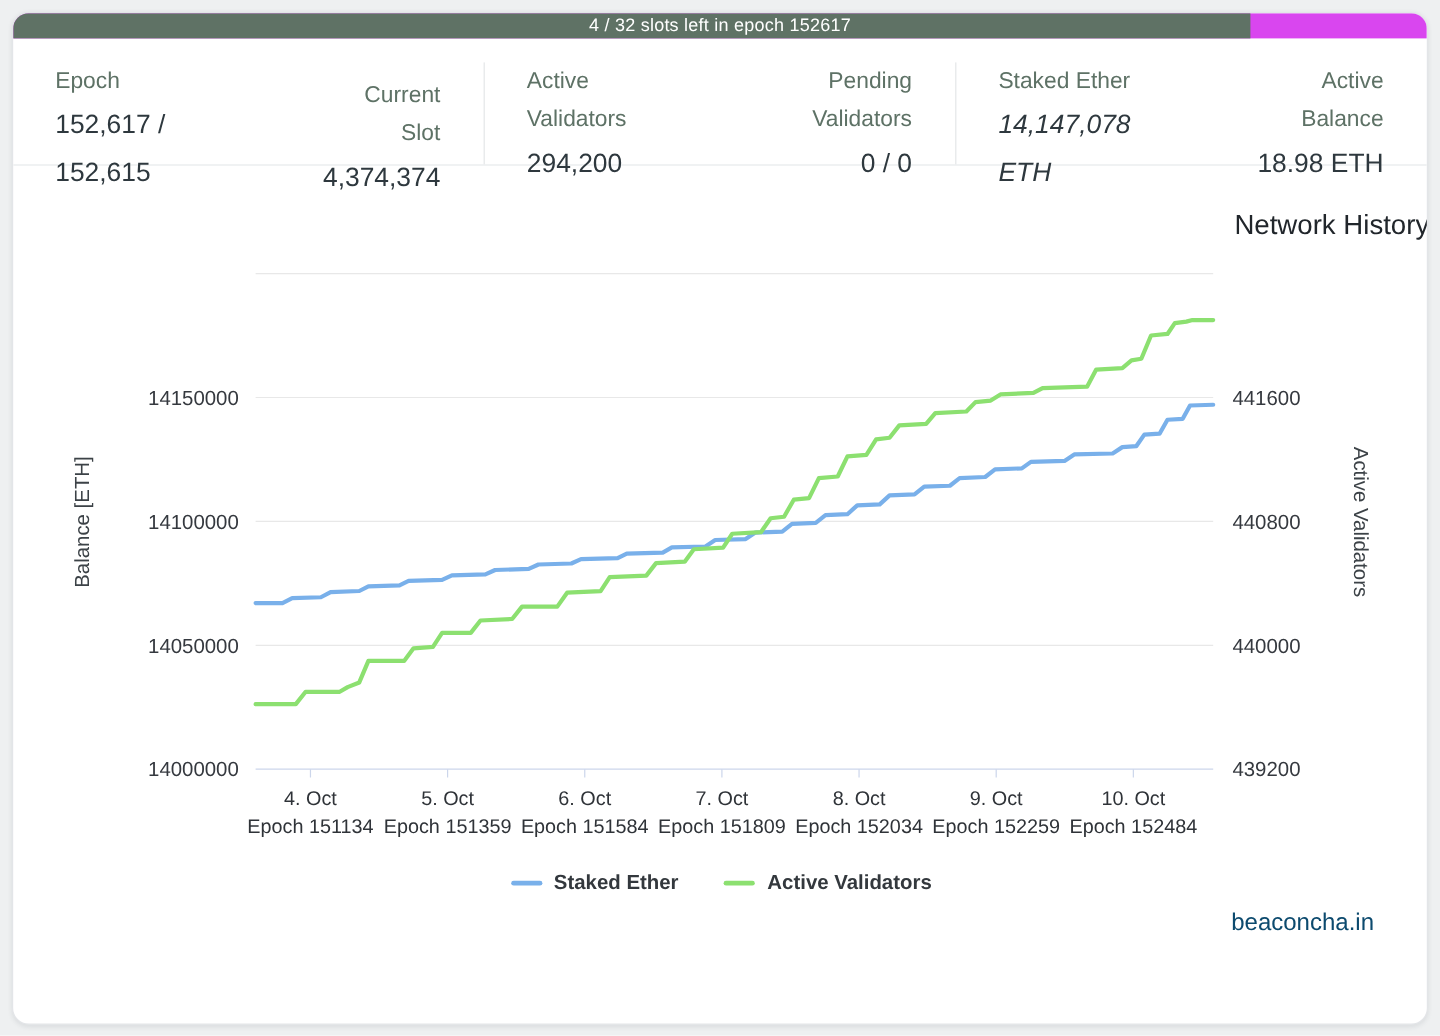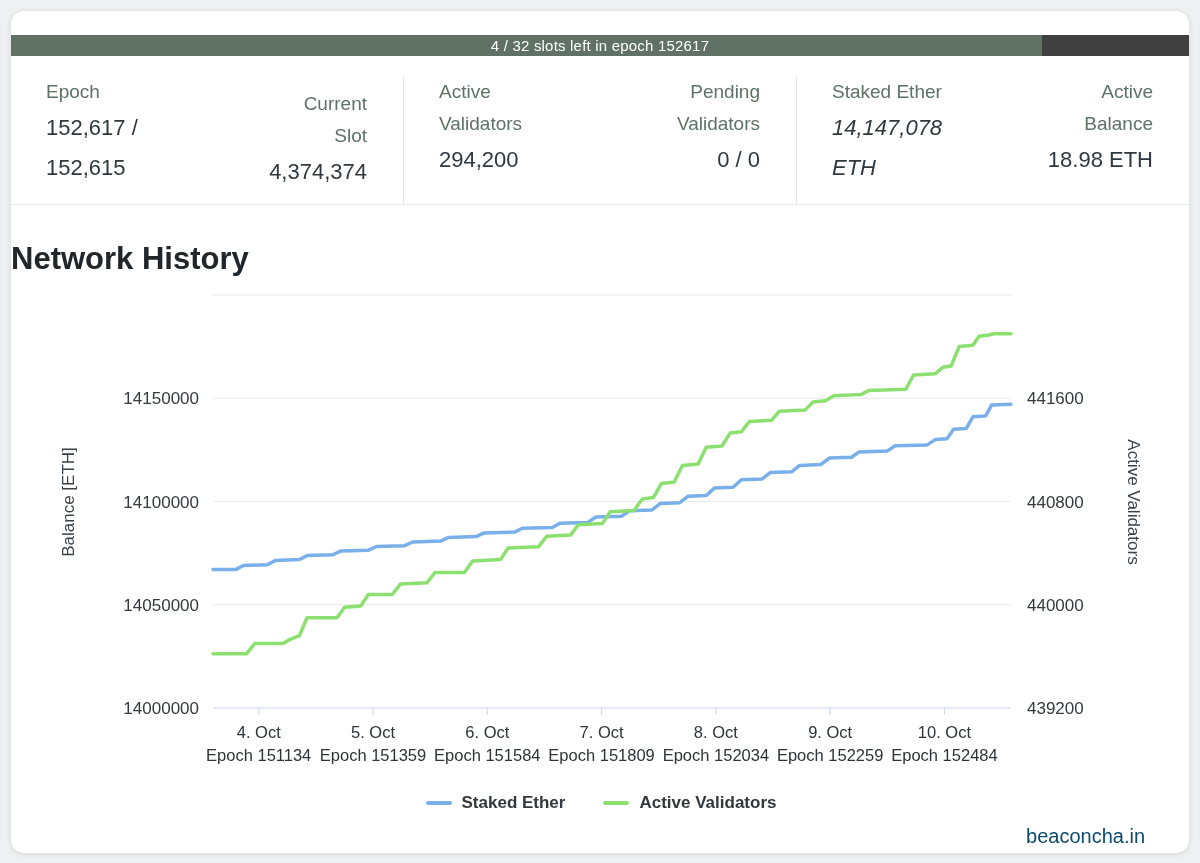--- a/index.html
+++ b/index.html
@@ -24,21 +24,21 @@
   .progress { position:relative; height:21px; background:#e9ebee; }
   .progress-fill { height:100%; background:#5f7265; }
   .progress-text {
     position:absolute; left:0; top:0; width:100%; height:21px;
     text-align:center; line-height:21px;
     color:#ffffff; font-size:15px; letter-spacing:.2px;
   }
   
   .stats {
     display:flex; box-sizing:border-box;
-    height:149px; padding:20px 0 0 0;
+    height:106px; padding:20px 0 0 0;
     border-bottom:1px solid #e7e9eb;
   }
   .stat-group {
     flex:1; display:flex; justify-content:space-between;
     padding:0 36px 0 35px; box-sizing:border-box;
   }
   .stat-group.divided { border-right:1px solid #e4e6e8; }
   .stat { display:flex; flex-direction:column; }
   .stat.left  { align-items:flex-start; text-align:left; }
   .stat.right { align-items:flex-end;  text-align:right; }
@@ -50,41 +50,41 @@
   }
   .w110 { max-width:112px; }
   .w80  { max-width:82px;margin-top:12px;  }
   .w100 { max-width:102px; }
   .w125 { max-width:126px;font-style:italic; }
   .w90  { max-width:92px;  }
   
   .chart-section { position:relative; height:673px; }
   .chart-title {
     position:absolute; left:0; top:36px; width:1180px;
-    text-align:left; font-size:31px; font-weight:700; color:#21262b;
+    text-align:right; font-size:23px; font-weight:400; color:#21262b;
   }
   .chart-svg { position:absolute; left:0; top:0; }
   .legend {
     position:absolute; left:0; top:588px; width:1180px;
     display:flex; justify-content:center; align-items:center; gap:38px;
   }
   .legend-item { display:flex; align-items:center; gap:10px; cursor:pointer; }
   .legend-dash { width:26px; height:4px; border-radius:2px; }
   .legend-label { font-size:17px; font-weight:bold; color:#33383d; }
   .watermark {
     position:absolute; right:44px; top:620px;
     font-size:20px; color:#0c4a6e; text-decoration:none;
   }
 </style>
 </head>
 <body>
 
 <div class="card">
 
-  <div class="progress" style="background: #404040; margin-top: 24px;">
+  <div class="progress" style="background: #d946ef;">
     <div class="progress-fill" id="progress-fill" style="width: 87.5%; background: rgb(95, 114, 101);"></div>
     <div class="progress-text">4 / 32 slots left in epoch 152617</div>
   </div>
 
   <div class="stats">
     <div class="stat-group divided">
       <div class="stat left">
         <div class="stat-label">Epoch</div>
         <div class="stat-value w110">152,617 / 152,615</div>
       </div>

